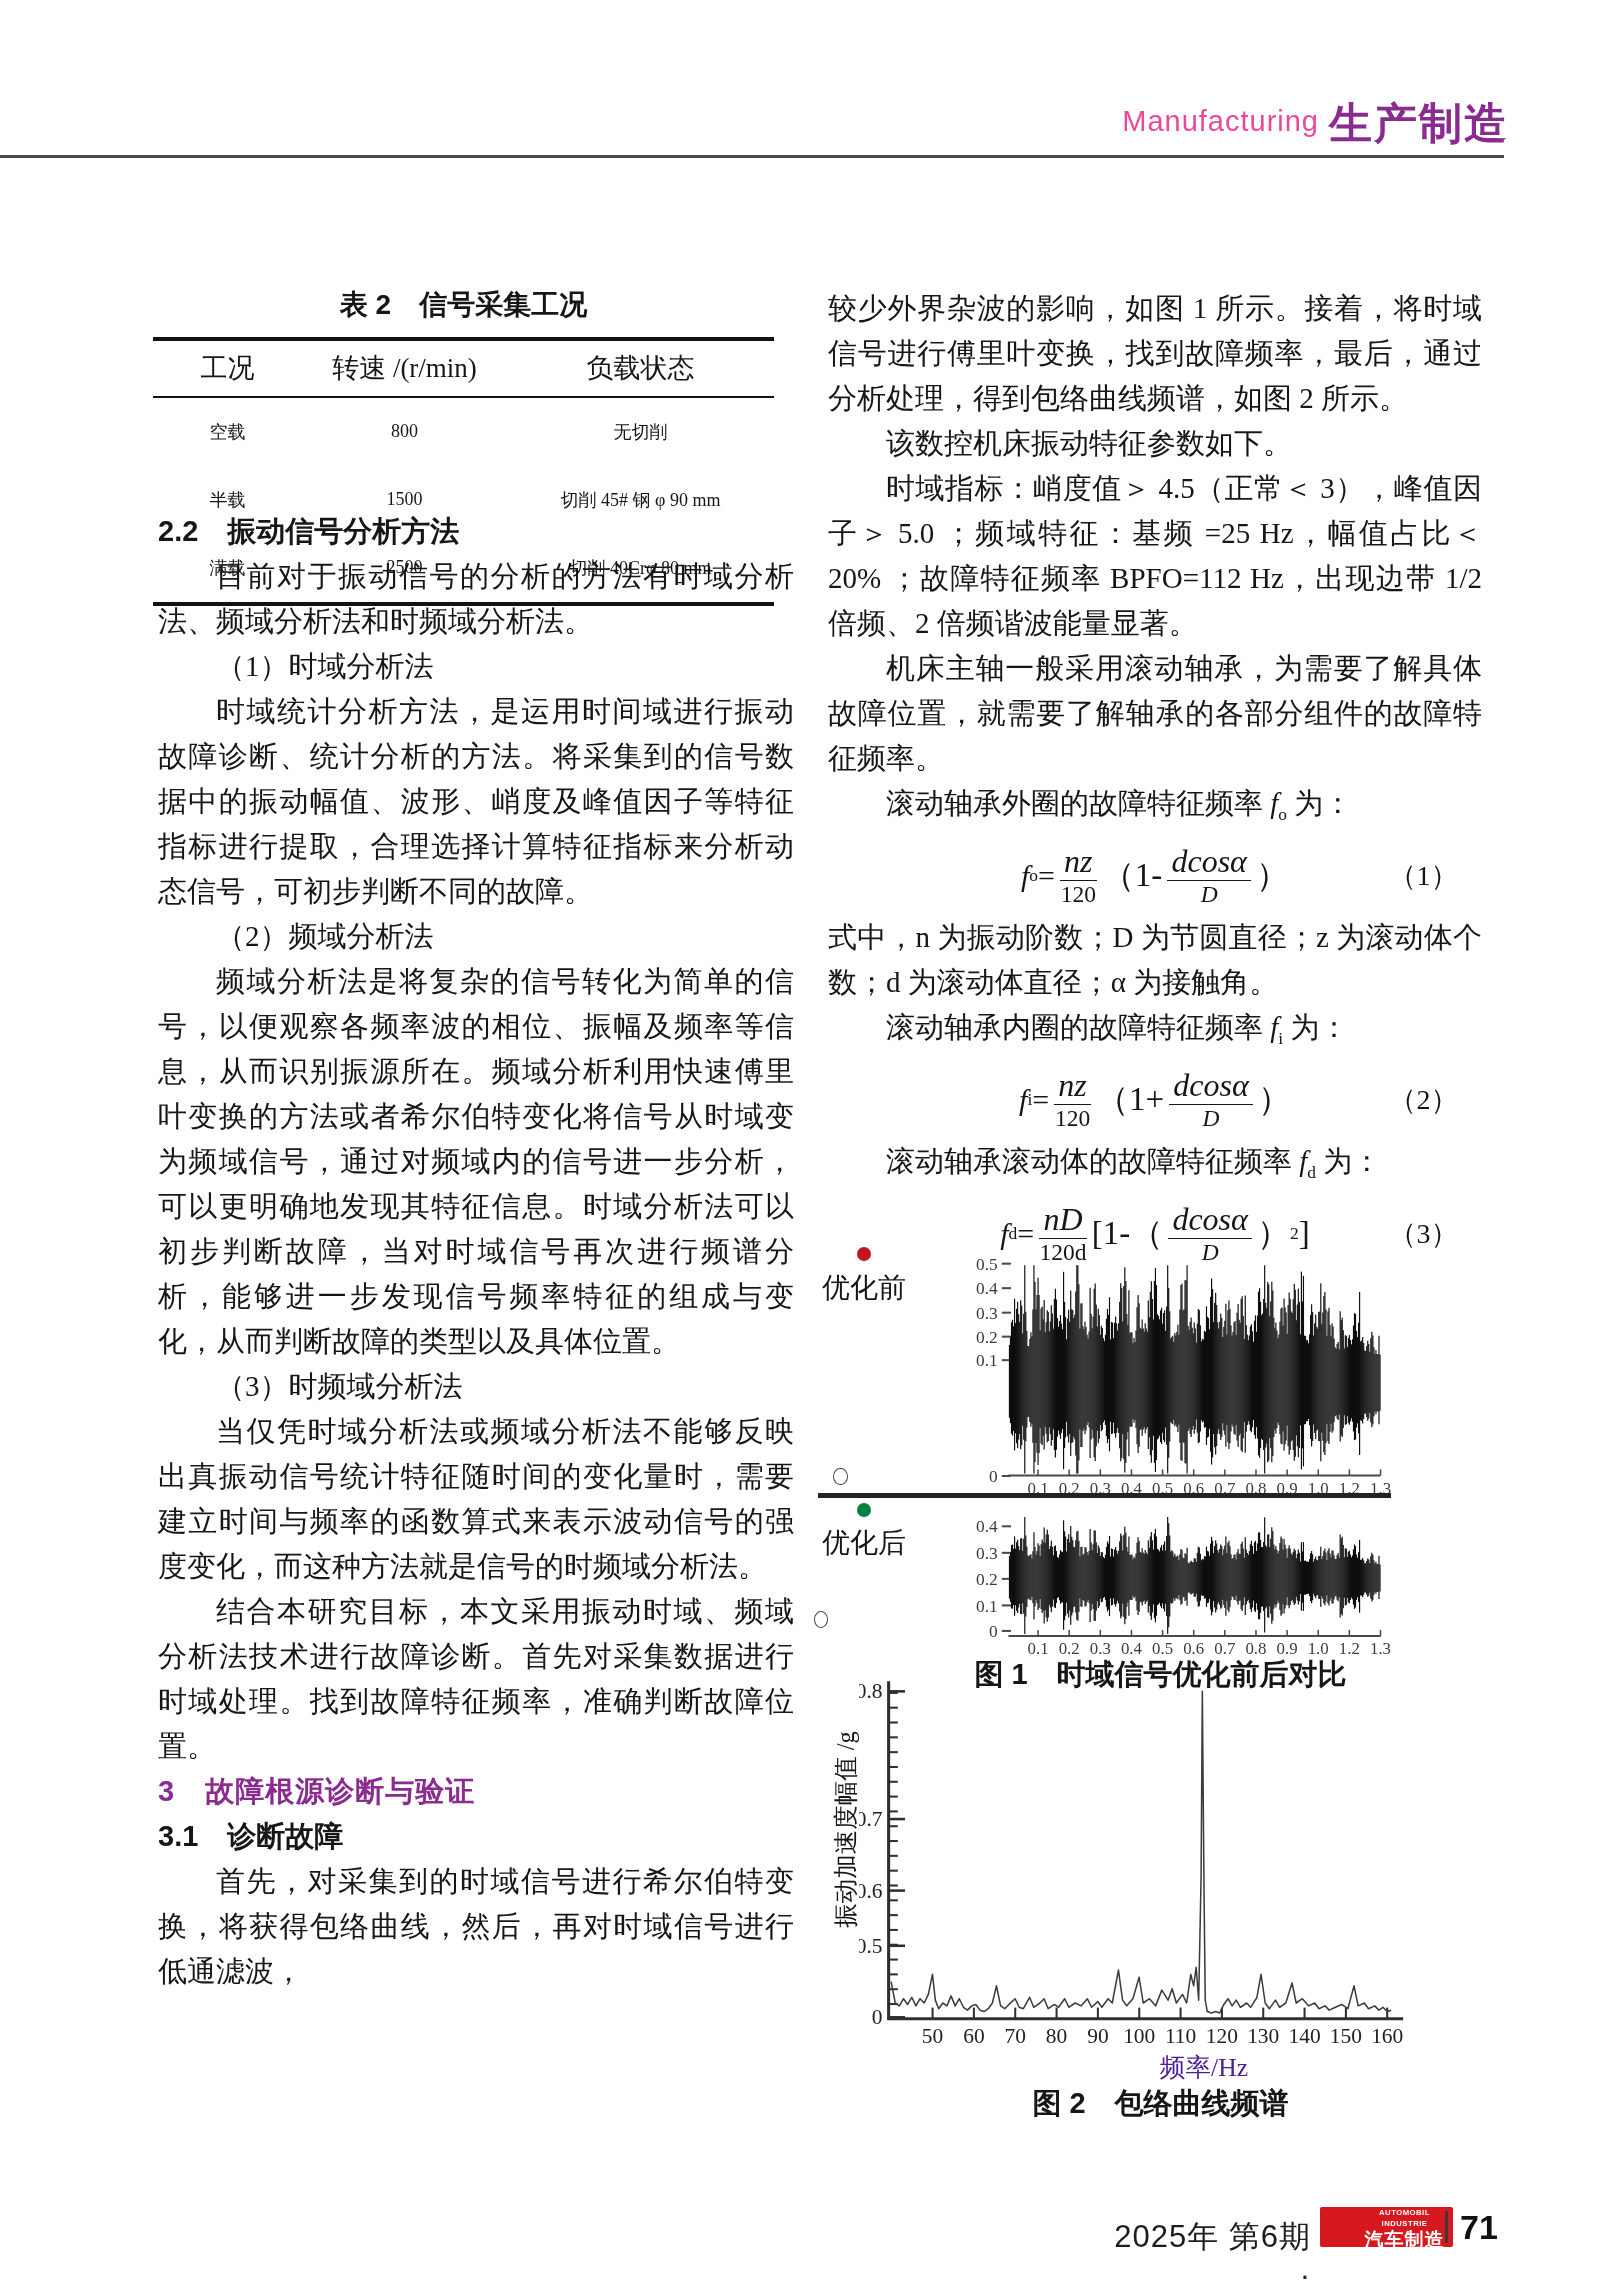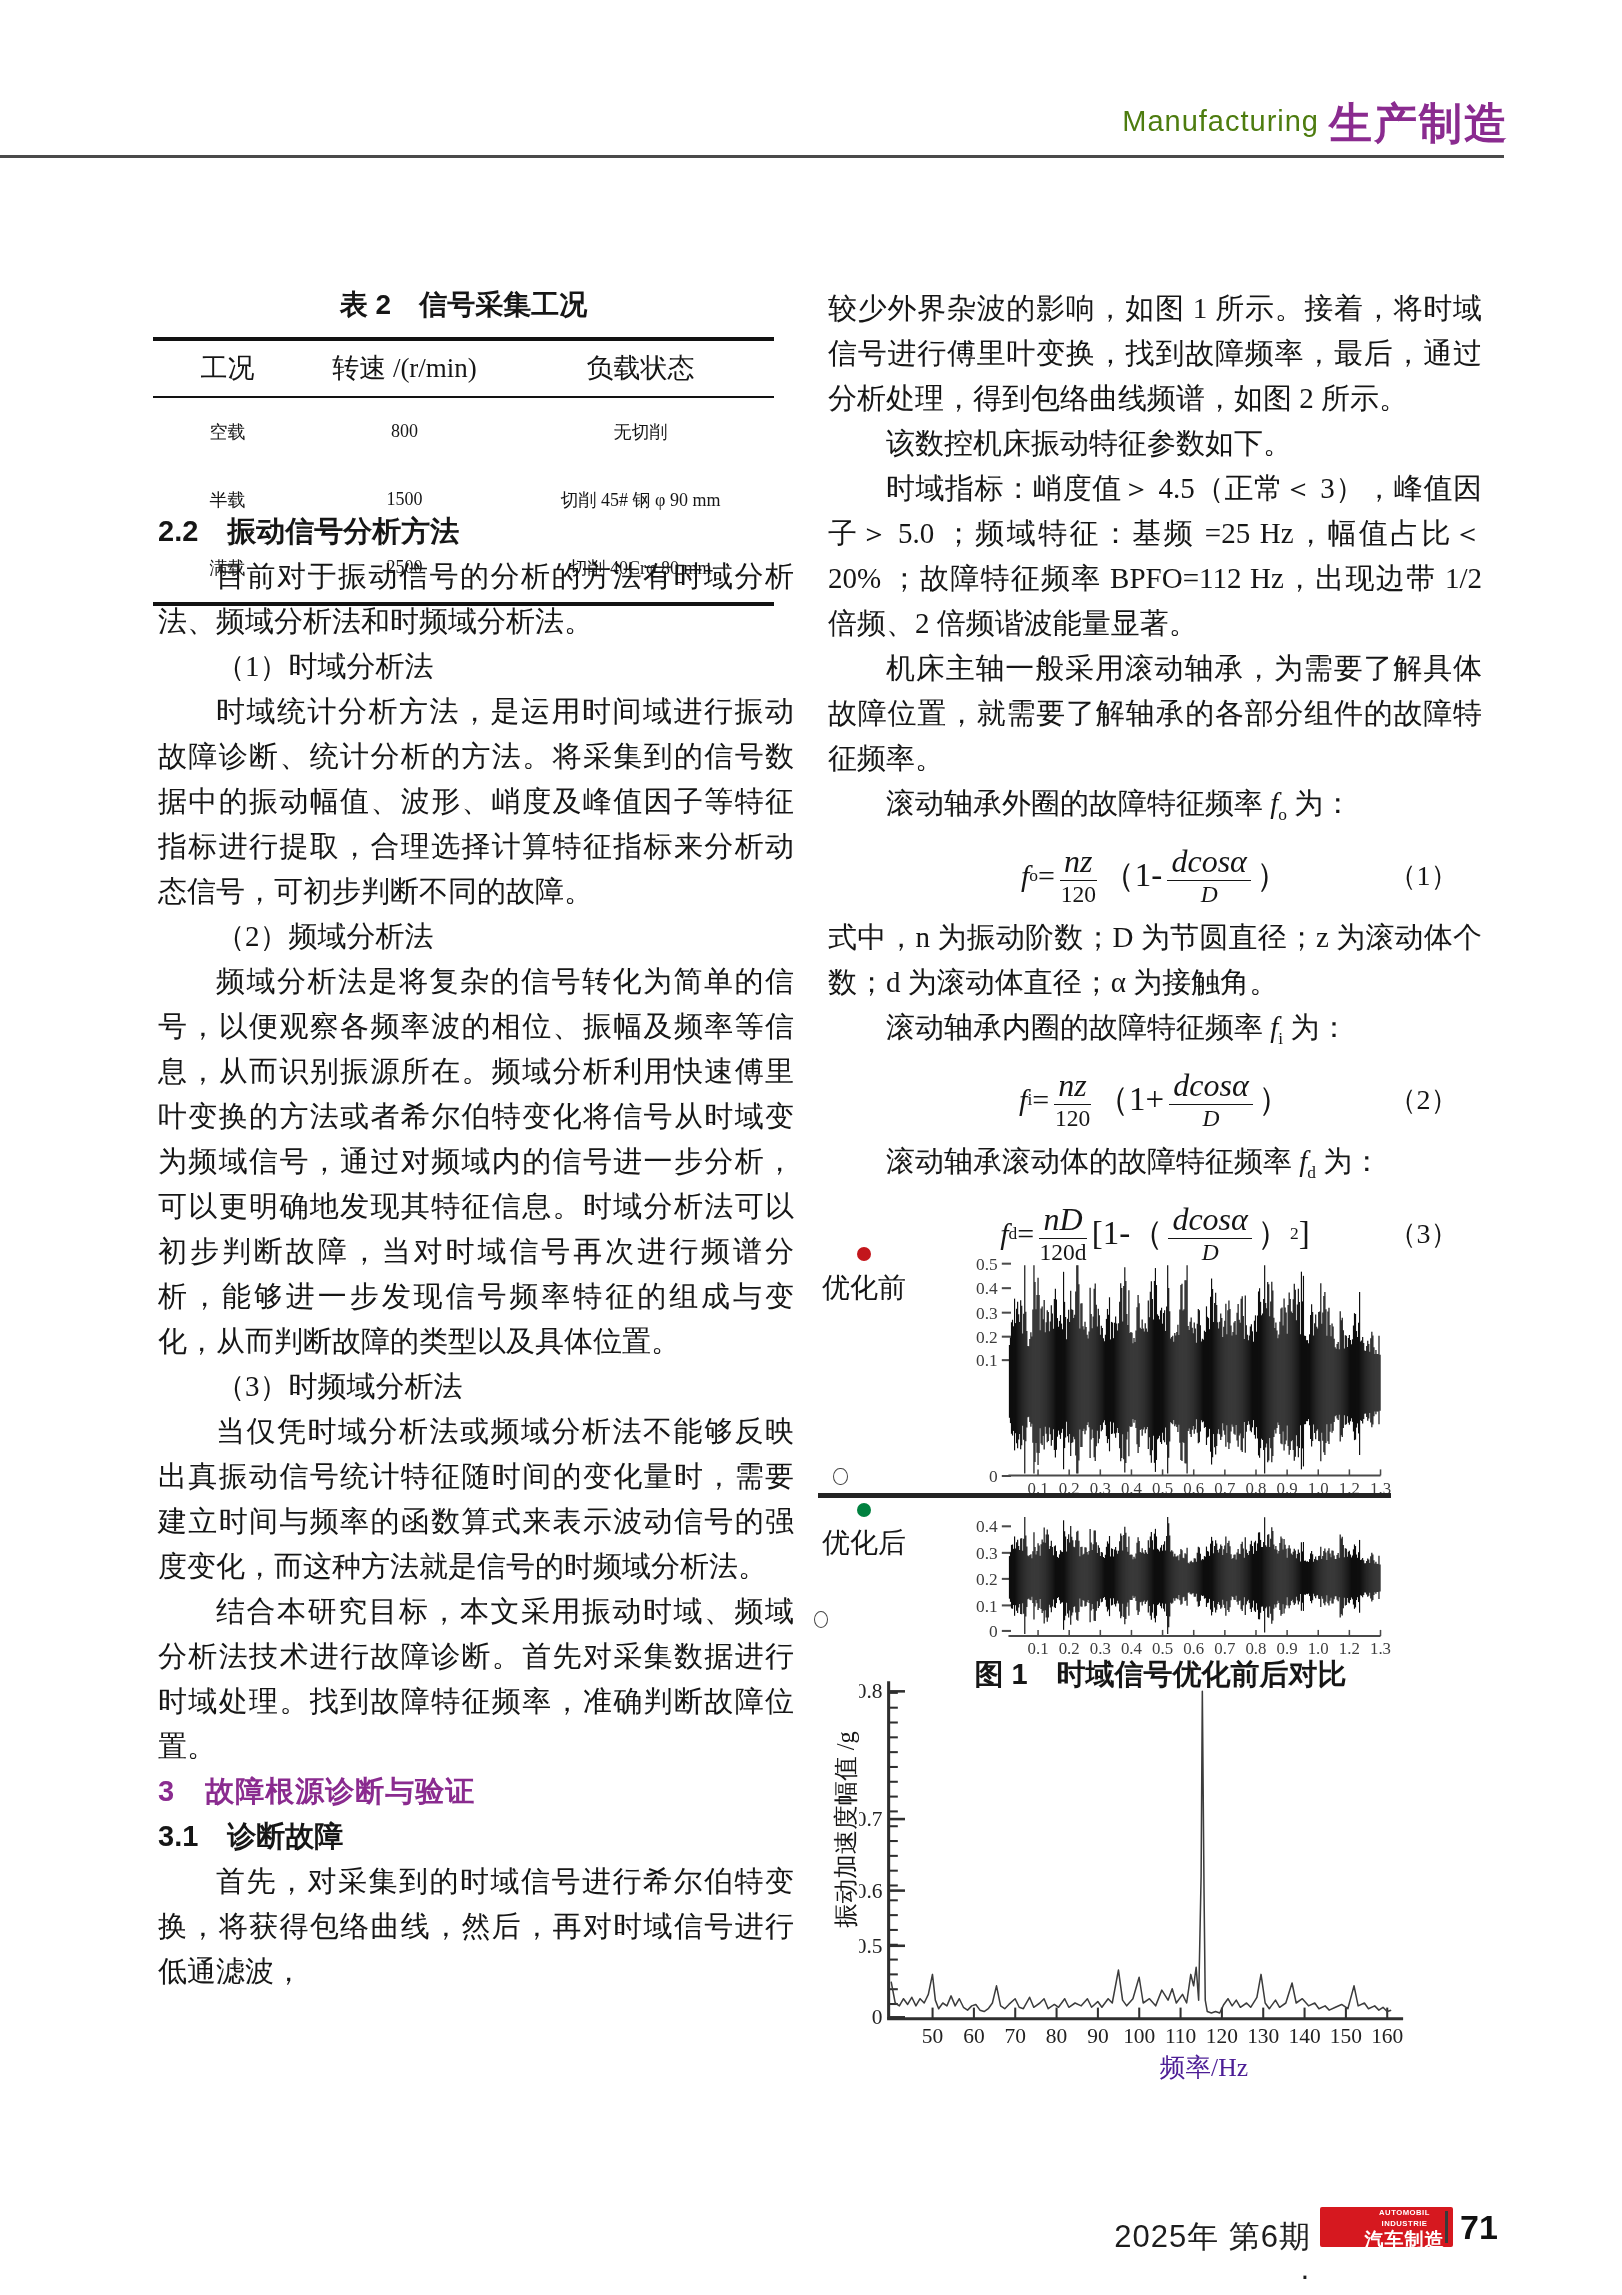--- a/index.html
+++ b/index.html
@@ -2,21 +2,21 @@
 <html style="font-size:8.2px"><head>
 <meta charset="utf-8">
 <style>
   html,body{margin:0;padding:0;}
   body{
     position:relative;width:1623px;height:2295px;background:#ffffff;
     font-family:"Liberation Serif","DejaVu Serif",serif;color:#161616;overflow:hidden;
   }
   .abs{position:absolute;}
   
-  .hdr-en{font-family:"Liberation Sans","DejaVu Sans",sans-serif;font-size:29px;color:#4d7c0f;letter-spacing:1px;text-align:right;}
+  .hdr-en{font-family:"Liberation Sans","DejaVu Sans",sans-serif;font-size:29px;color:#ec4899;letter-spacing:1px;text-align:right;}
   .hdr-zh{font-family:"Liberation Sans","DejaVu Sans",sans-serif;font-size:43px;font-weight:bold;color:#8A2B8F;letter-spacing:2px;}
   .hdr-rule{background:#4a4a4a;height:2.6px;}
   
   .col p{margin:0;text-align:justify;font-size:29px;line-height:45px;}
   .col p.ind{text-indent:2em;}
   .h-sub{font-family:"Liberation Sans","DejaVu Sans",sans-serif;font-weight:bold;font-size:29px;line-height:45px;margin:0;}
   .h-sec{font-family:"Liberation Sans","DejaVu Sans",sans-serif;font-weight:bold;font-size:36px;line-height:51px;color:#8A2B8F;margin:21.5px 0 3.1px 0;letter-spacing:1px;}
   
   .tbl-title{font-family:"Liberation Sans","DejaVu Sans",sans-serif;font-weight:bold;font-size:28px;text-align:center;margin-bottom:13.3px;}
   table.t2{border-collapse:collapse;width:100%;border-top:4.6px solid #121212;border-bottom:4.6px solid #121212;}
@@ -1044,20 +1044,21 @@
       <text x="791.2" y="719" text-anchor="middle" font-size="42" fill="#222">130</text>
       <line x1="872.1" y1="671" x2="872.1" y2="649" stroke="#2f2f2f" stroke-width="4"></line>
       <text x="872.1" y="719" text-anchor="middle" font-size="42" fill="#222">140</text>
       <line x1="953" y1="671" x2="953" y2="649" stroke="#2f2f2f" stroke-width="4"></line>
       <text x="953" y="719" text-anchor="middle" font-size="42" fill="#222">150</text>
       <line x1="1033.9" y1="671" x2="1033.9" y2="649" stroke="#2f2f2f" stroke-width="4"></line>
       <text x="1033.9" y="719" text-anchor="middle" font-size="42" fill="#222">160</text>
       <polyline points="62.9,598.0 70.9,640.0 79.0,645.6 87.1,631.6 95.2,642.8 103.3,628.8 111.4,645.6 119.5,631.6 127.6,640.0 135.7,623.2 143.8,584.0 149.4,634.4 155.9,651.2 164.0,640.0 172.1,645.6 180.2,626.0 188.2,645.6 196.3,631.6 204.4,648.4 212.5,654.0 220.6,645.6 228.7,642.8 236.8,654.0 244.9,656.8 253.0,651.2 261.1,640.0 269.1,606.4 277.2,645.6 285.3,651.2 293.4,642.8 305.6,631.6 313.6,648.4 321.7,651.2 333.9,628.8 342.0,648.4 354.1,640.0 362.2,631.6 370.3,651.2 382.4,642.8 390.5,648.4 402.6,631.6 410.7,648.4 422.9,640.0 435.0,645.6 447.1,631.6 455.2,648.4 467.4,637.2 475.4,648.4 487.6,631.6 495.7,640.0 507.8,575.6 515.9,634.4 524.0,645.6 536.1,631.6 548.3,589.6 556.3,640.0 568.5,631.6 580.6,645.6 592.7,614.8 604.9,634.4 613.0,612.0 621.1,640.0 633.2,623.2 641.3,640.0 649.4,584.0 655.0,606.4 659.9,570.0 664.8,634.4 669.6,392.0 672.0,30.0 675.3,420.0 677.7,634.4 681.7,656.8 689.8,659.6 697.9,656.8 706.0,659.6 714.1,642.8 722.2,631.6 730.3,645.6 738.4,634.4 746.5,648.4 758.6,640.0 766.7,648.4 778.8,628.8 786.9,584.0 795.0,640.0 803.1,651.2 815.2,634.4 823.3,648.4 835.4,640.0 847.6,600.8 855.7,640.0 867.8,631.6 879.9,645.6 892.1,640.0 900.2,651.2 912.3,645.6 920.4,654.0 932.5,648.4 944.7,642.8 956.8,651.2 968.9,606.4 977.0,645.6 989.2,640.0 997.2,651.2 1009.4,645.6 1017.5,654.0 1025.6,648.4 1033.7,656.8 1041.7,654.0" fill="none" stroke="#3c3c3c" stroke-width="3" stroke-linejoin="round"></polyline>
     </svg>
   <div class="axlab abs" style="left:226px;top:379px;width:204px;">频率/Hz</div>
+  <div class="cap abs" style="left:0;top:413px;width:685px;">图 2　包络曲线频谱</div>
 </div>
 
 <div class="abs ft-issue" style="left:1099px;top:2216px;width:212px;">2025年  第6期 ·</div>
 <div class="abs ft-logo" style="left:1320px;top:2207px;width:97px;height:40px;padding-left:36px;">
   <span class="top">AUTOMOBIL INDUSTRIE</span>
   <span class="main">汽车制造业</span>
 </div>
 <div class="abs ft-bar" style="left:1445px;top:2211px;"></div>
 <div class="abs ft-page" style="left:1460px;top:2208px;">71</div>
 

